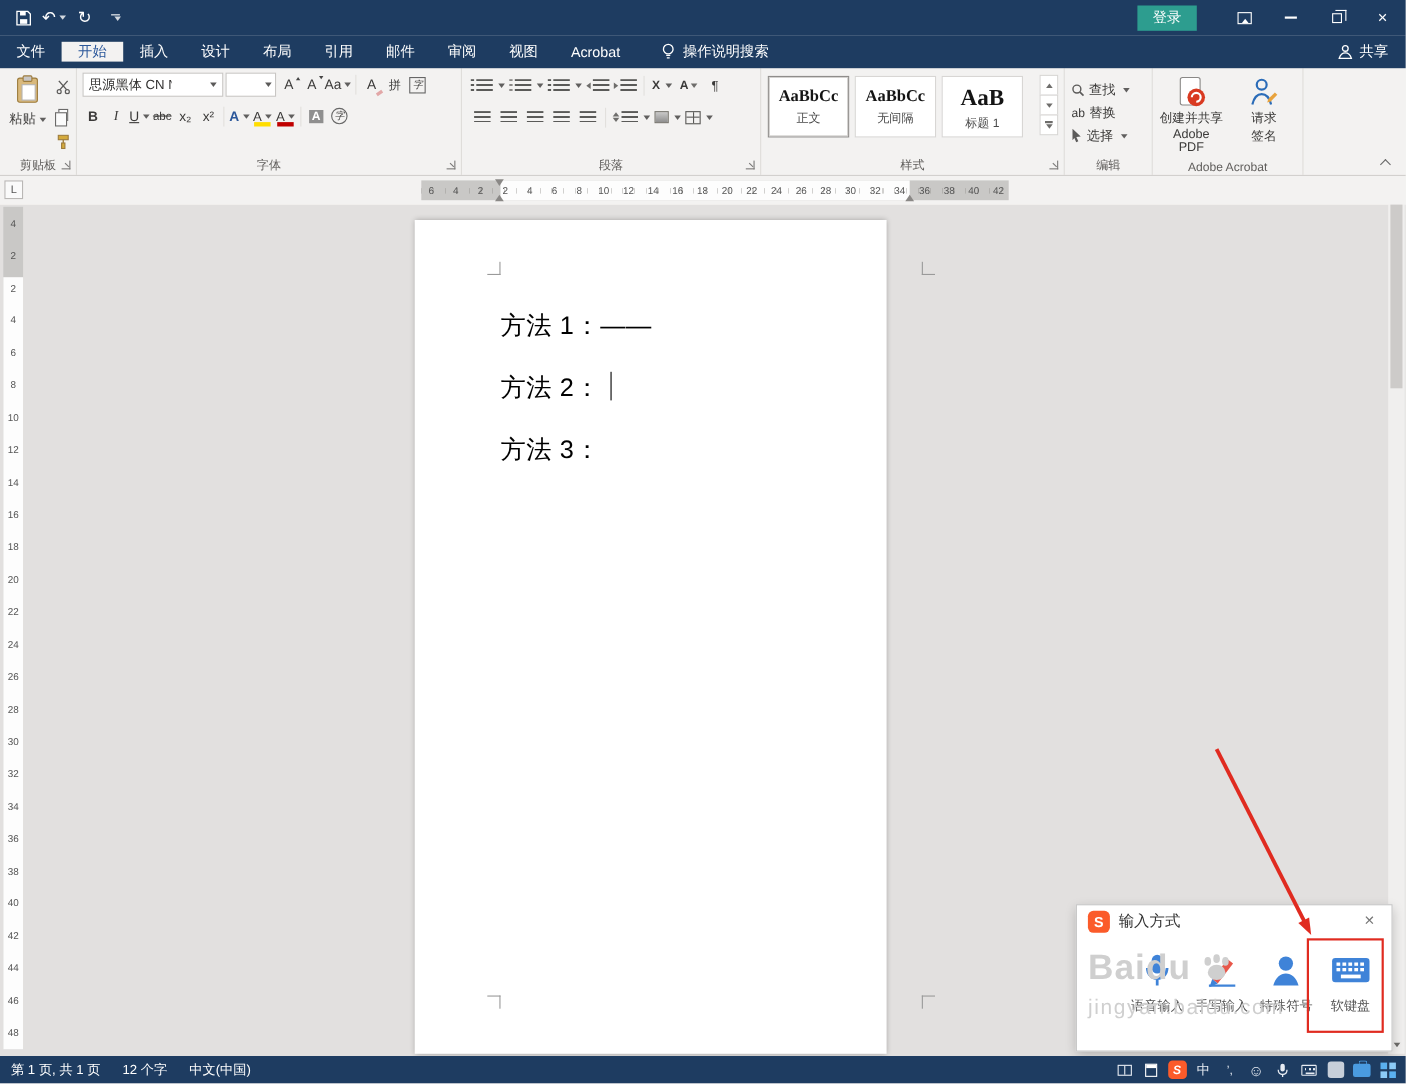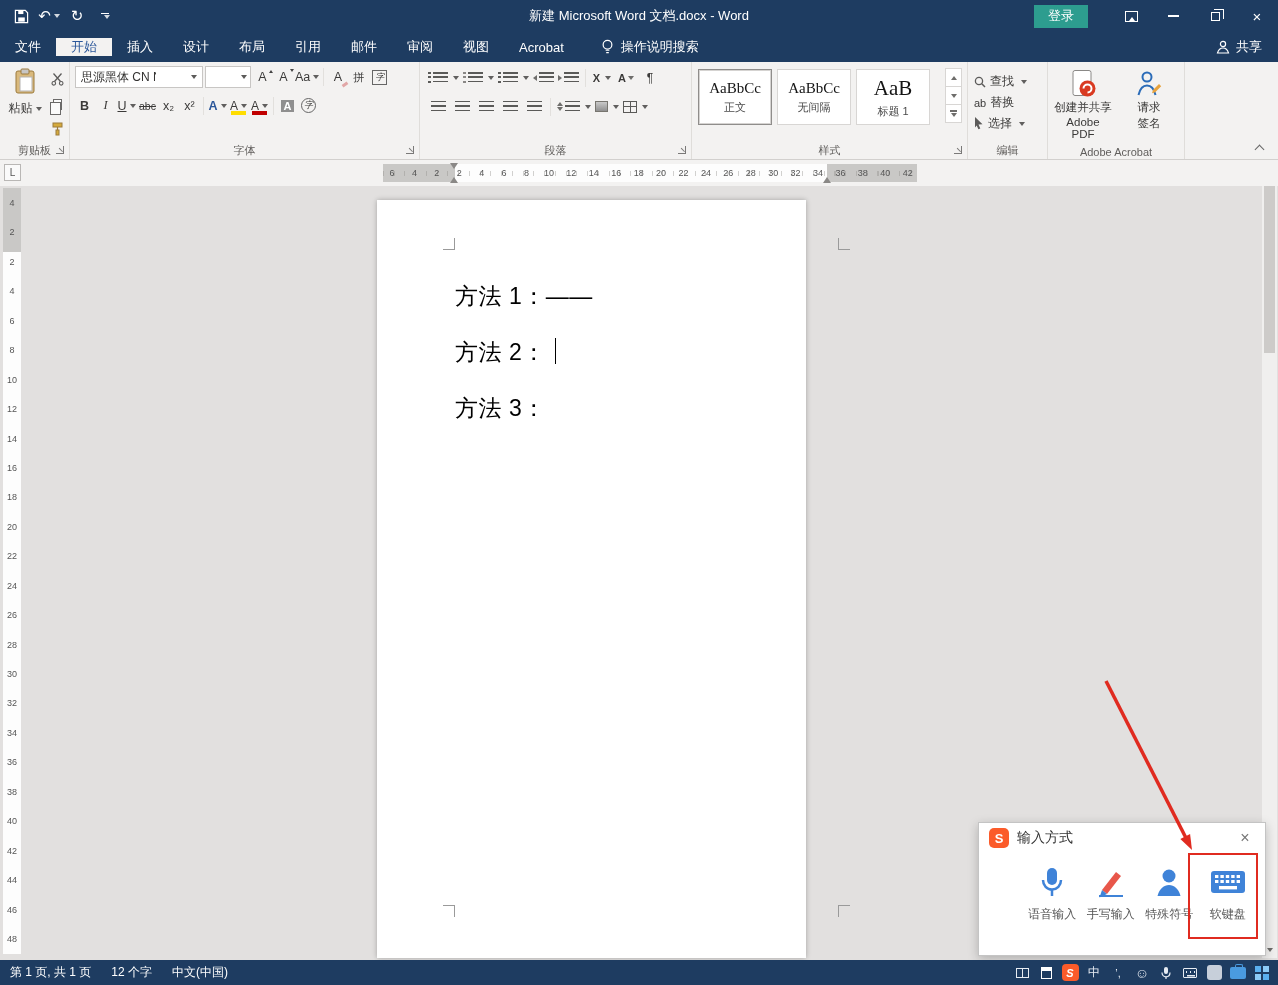--- a/index.html
+++ b/index.html
@@ -82,21 +82,21 @@
 .arr-d{display:inline-block;width:0;height:0;border-left:3.5px solid transparent;border-right:3.5px solid transparent;border-top:4.5px solid #6e6d6b;}
 .arr-l{display:inline-block;width:0;height:0;border-top:3.5px solid transparent;border-bottom:3.5px solid transparent;border-right:4.5px solid #6e6d6b;}
 .arr-r{display:inline-block;width:0;height:0;border-top:3.5px solid transparent;border-bottom:3.5px solid transparent;border-left:4.5px solid #6e6d6b;}
 .udcol{display:inline-flex;flex-direction:column;gap:1px;}
 .xsmall{font-size:11px;font-weight:700;color:#3b3a39;font-style:normal;}
 
 .g-styles{width:276px;}
 .style-panel{position:absolute;left:6px;top:7px;display:flex;gap:5px;}
 .style-card{width:74px;height:56px;background:#fff;border:1px solid #d8d6d4;display:flex;flex-direction:column;align-items:center;justify-content:center;gap:3px;}
 .style-card.selected{border-color:#8f8d8b;box-shadow:inset 0 0 0 1px #d5d3d1;}
-.style-preview{font-family:"Liberation Serif","DejaVu Serif",serif;font-size:15px;color:#141414;}
+.style-preview{font-family:"Liberation Serif","DejaVu Serif",serif;font-size:15px;color:#141414;font-weight:bold;}
 .style-preview.big{font-size:21px;}
 .style-name{font-size:11px;color:#4a4a4a;}
 .style-scroll{position:absolute;right:5px;top:7px;display:flex;flex-direction:column;}
 .ssbtn{width:17px;height:19px;background:#fff;border:1px solid #d8d6d4;display:flex;flex-direction:column;align-items:center;justify-content:center;margin-top:-1px;}
 .ovf-bar{width:7px;height:1.5px;background:#6e6d6b;margin-bottom:1.5px;}
 
 .g-edit{width:80px;padding:9px 4px 16px;}
 .erow{display:flex;align-items:center;gap:4px;height:21px;padding:0 2px;font-size:12px;color:#3b3a39;white-space:nowrap;}
 
 .g-acrobat{width:137px;display:flex;justify-content:center;gap:8px;padding:7px 2px 16px;}
@@ -186,21 +186,20 @@
           <i class="dda"></i>
         </span>
       <span class="qbtn">
           <span>↻</span>
         </span>
       <span class="qbtn qcust">
           <span class="bar"></span>
           <i class="dda"></i>
         </span>
     </div>
-    <div class="win-title">新建 Microsoft Word 文档.docx - Word</div>
     <div class="win-right">
       <button class="login-btn">登录</button>
       <span class="winbtn">
           <i class="icon-ribbonopt"></i>
         </span>
       <span class="winbtn">
           <i class="minbar"></i>
         </span>
       <span class="winbtn">
           <i class="icon-restore"></i>
@@ -629,20 +628,32 @@
                 <rect x="21.2" y="12" width="3.4" height="3"></rect>
                 <rect x="26.6" y="12" width="3.4" height="3"></rect>
                 <rect x="9" y="18" width="18" height="3.4"></rect>
               </g>
             </svg>
           </span>
         <span class="ilbl">软键盘</span>
       </div>
     </div>
     <span class="hl-box"></span>
+    <div class="watermark">
+      <div class="wm-1">
+        <span>Baidu</span>
+        <svg width="30" height="28" viewBox="0 0 30 28" fill="#cfcfcf">
+            <ellipse cx="7" cy="8" rx="3" ry="4"></ellipse>
+            <ellipse cx="15" cy="5.5" rx="3" ry="4"></ellipse>
+            <ellipse cx="23" cy="8" rx="3" ry="4"></ellipse>
+            <ellipse cx="15" cy="18" rx="8" ry="7"></ellipse>
+          </svg>
+      </div>
+      <div class="wm-2">jingyan.baidu.com</div>
+    </div>
   </div>
 
   <svg class="arrow-svg">
     <line x1="1106" y1="681" x2="1186" y2="838" style="stroke:var(--red)" stroke-width="3.5"></line>
     <polygon points="1192,850 1180.3,839.1 1190.1,834.1" style="fill:var(--red)"></polygon>
   </svg>
 
   <div class="statusbar">
     <div class="sb-left">
       <span>第 1 页, 共 1 页</span>

